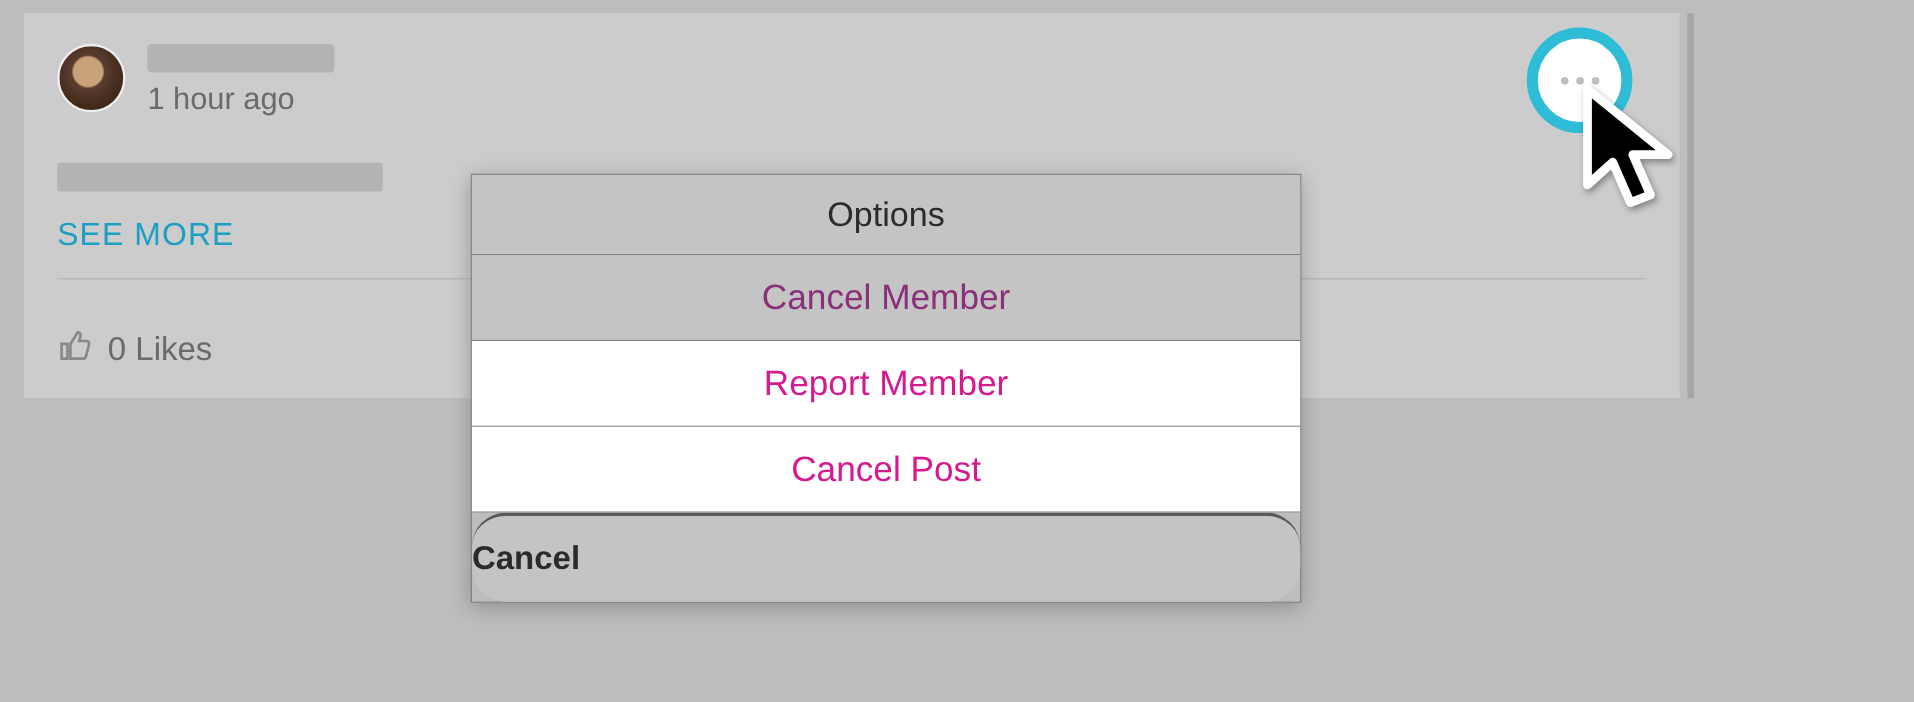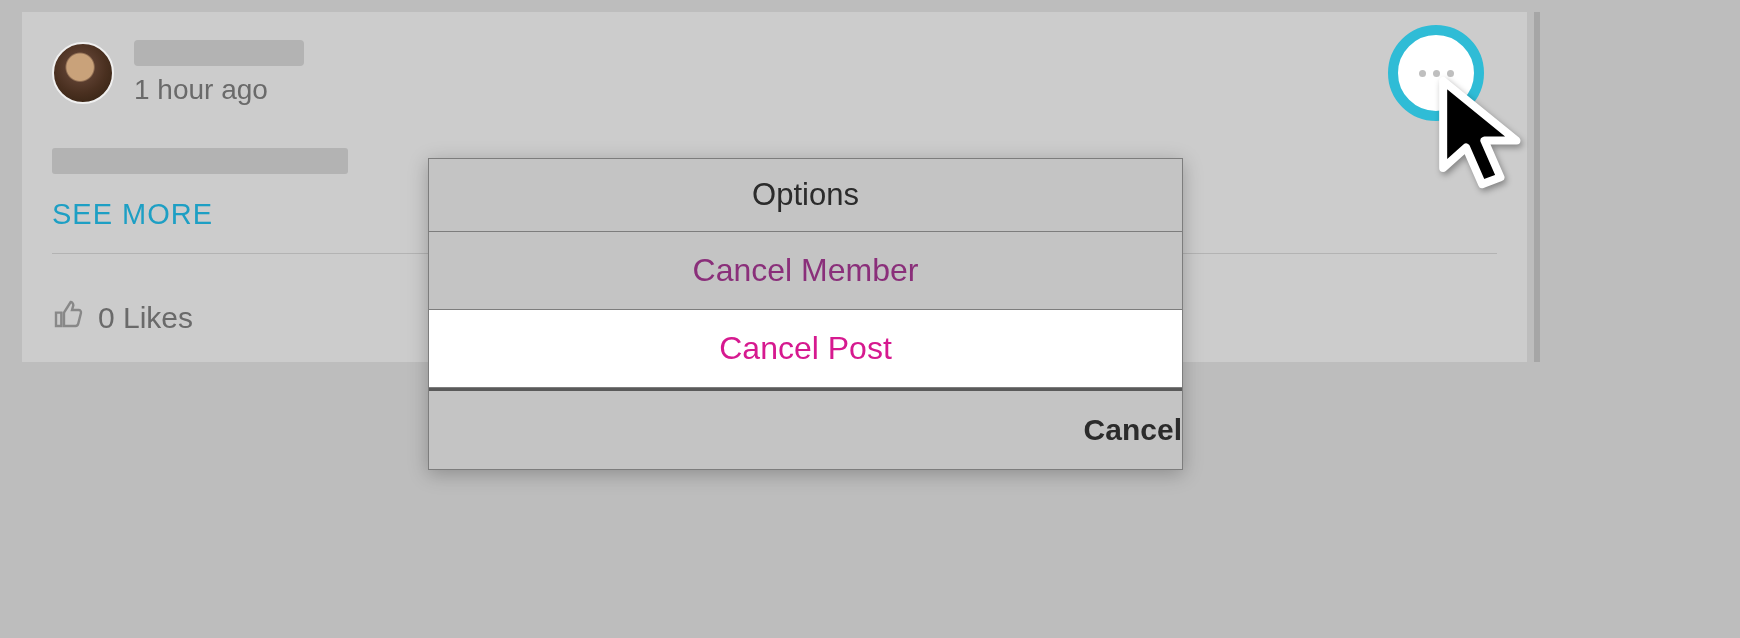--- a/index.html
+++ b/index.html
@@ -31,21 +31,21 @@
       position: absolute;
       top: 12px;
       left: 1534px;
       width: 6px;
       height: 350px;
       background: #a6a6a6;
     }
 
     .post-header {
       display: flex;
-      align-items: center;
+      align-items: flex-start;
       gap: 20px;
       margin-bottom: 42px;
     }
 
     .avatar {
       width: 62px;
       height: 62px;
       border-radius: 50%;
       background: radial-gradient(circle at 45% 40%, #c9a27a 0%, #c9a27a 28%, #5a3d2e 32%, #4a3020 55%, #3d2818 75%);
       border: 2px solid #f0f0f0;
@@ -150,27 +150,28 @@
       color: #8a2f7a;
     }
 
     .menu-item.bright {
       background: #ffffff;
       color: #d6198f;
     }
 
     .menu-cancel {
       background: #c4c4c4;
-      text-align: right;
+      text-align: left;
       font-size: 30px;
       font-weight: 700;
       color: #2b2b2b;
       padding: 22px 0;
       border-top: 3px solid #5a5a5a;
       cursor: pointer;
+      border-radius: 31px;
     }
 
     
     .more-button {
       position: absolute;
       top: 25px;
       left: 1388px;
       width: 96px;
       height: 96px;
       border-radius: 50%;
@@ -238,20 +239,21 @@
     </div>
   </div>
 
 </div>
 
 <div class="scrollbar-stub"></div>
 
 <div class="options-menu">
   <div class="options-header">Options</div>
   <div class="menu-item dim">Cancel Member</div>
+  <div class="menu-item bright">Report Member</div>
   <div class="menu-item bright">Cancel Post</div>
   <div class="menu-cancel">Cancel</div>
 </div>
 
 <div class="more-button">
   <div class="more-dots">
     <span></span>
       <span></span>
       <span></span>
   </div>

